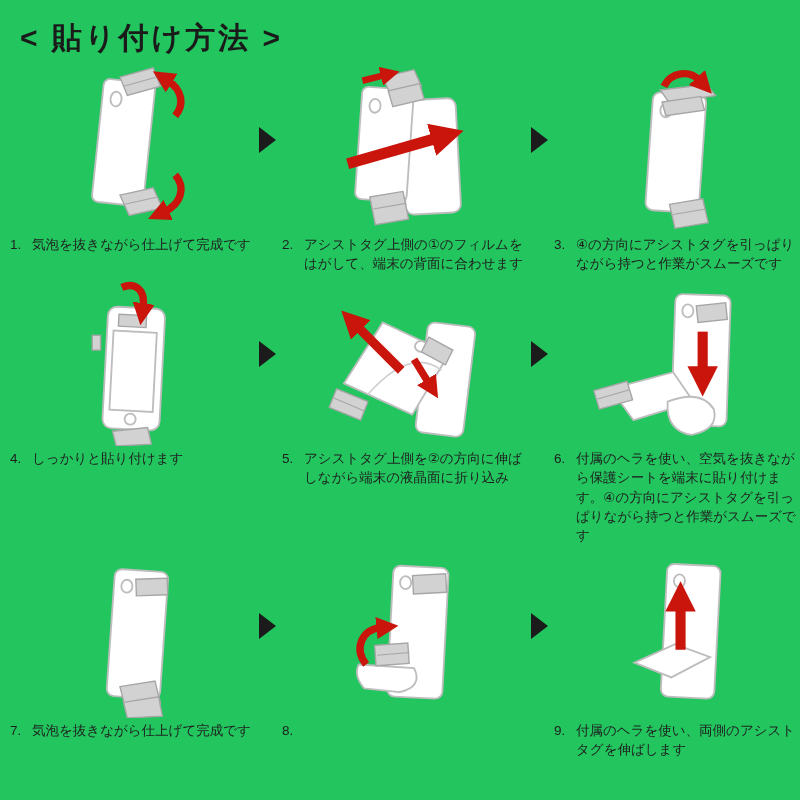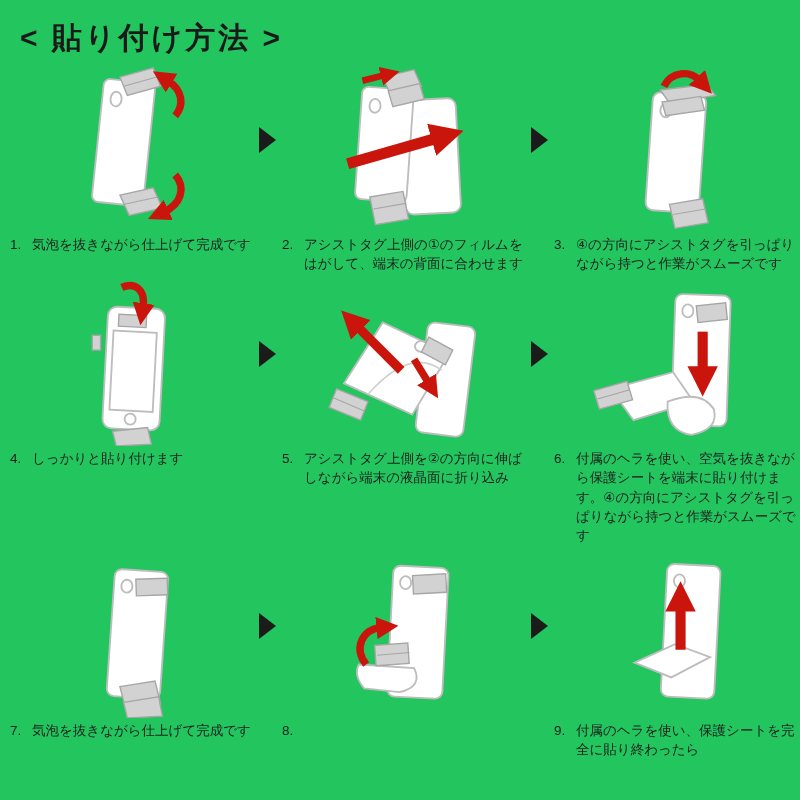--- a/index.html
+++ b/index.html
@@ -254,18 +254,18 @@
           <g transform="rotate(3 117 86)">
             <rect x="88" y="14" width="58" height="144" rx="8" class="ol"></rect>
             <ellipse cx="102" cy="32" rx="6" ry="7" class="oln"></ellipse>
           </g>
           <polygon points="56,120 100,100 138,114 96,136" class="ol"></polygon>
           <path d="M106,106 L106,58" class="red" stroke-width="11" marker-end="url(#ah)"></path>
         </svg>
       </div>
       <div class="caption">
         <span class="num">9.</span>
-        <span class="txt">付属のヘラを使い、保護シートを完全に貼り終わったら</span>
+        <span class="txt">付属のヘラを使い、両側のアシストタグを伸ばします</span>
       </div>
     </div>
   </div>
 
 </div>
 
 </body></html>

